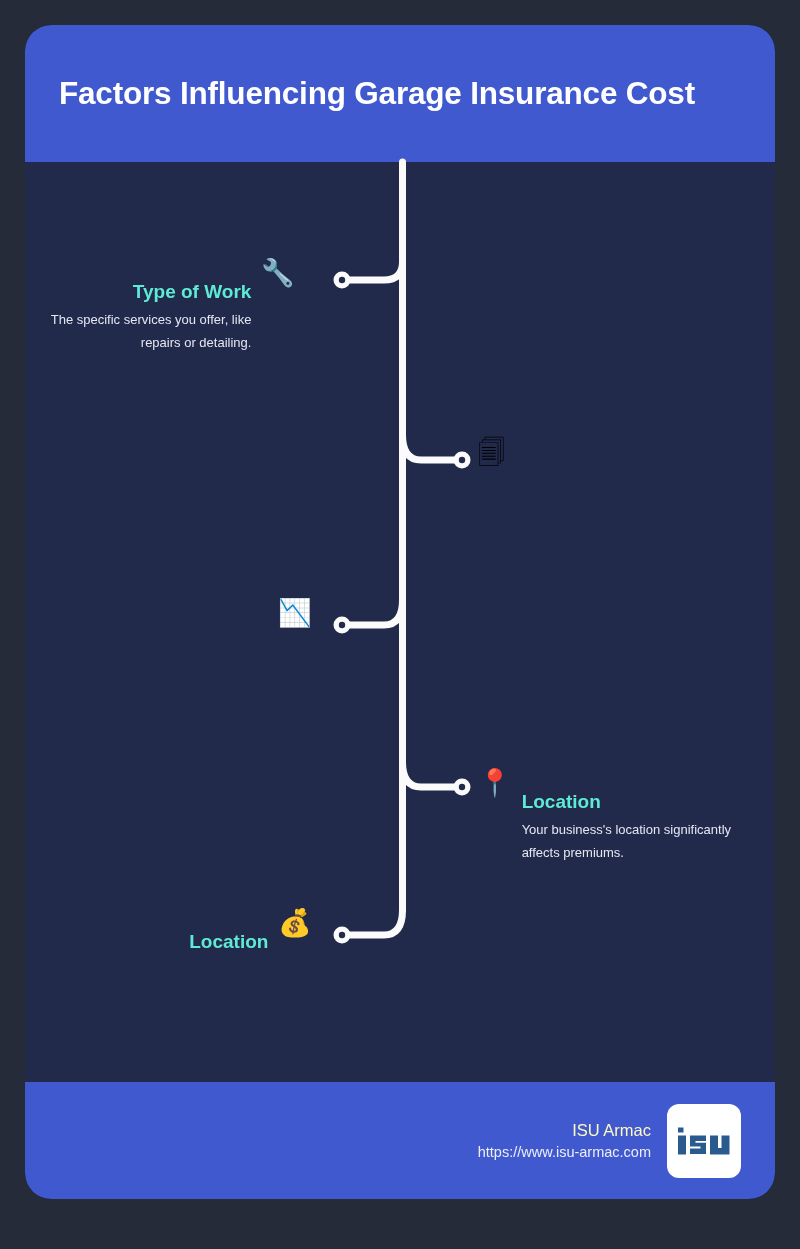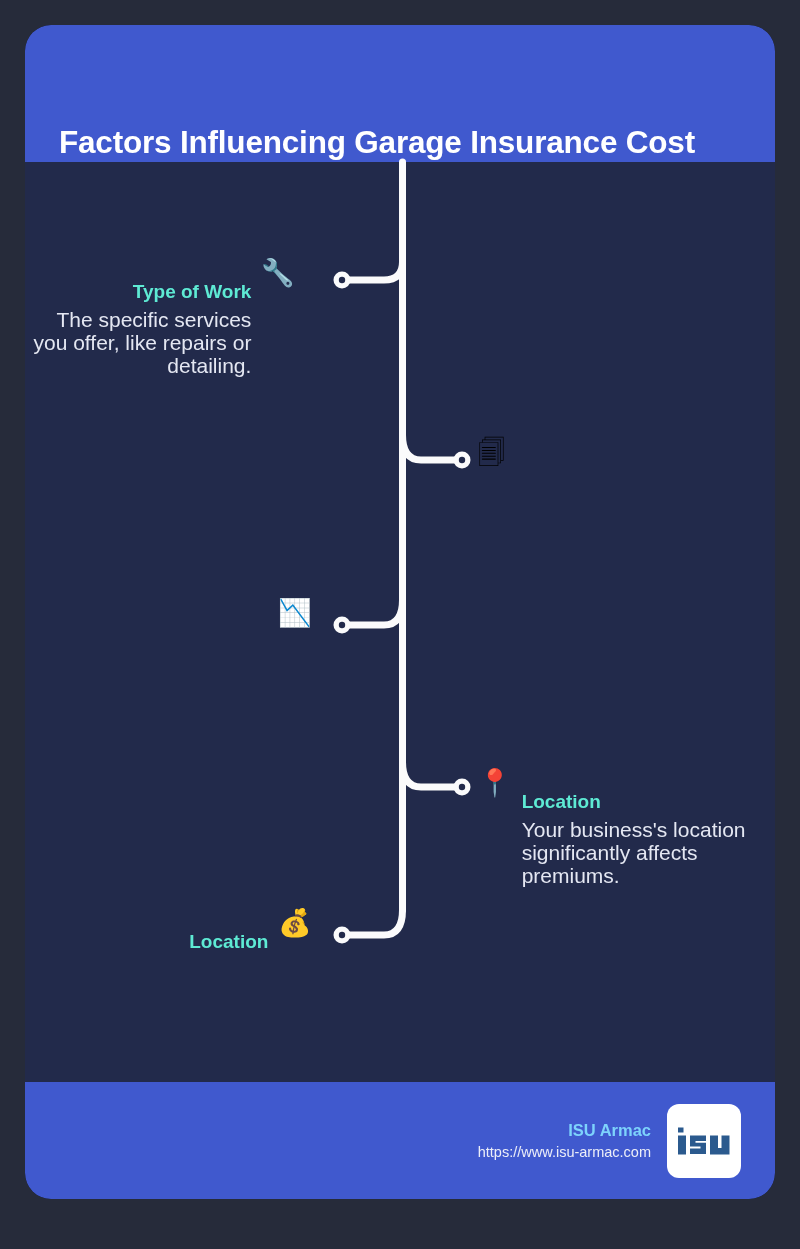--- a/index.html
+++ b/index.html
@@ -36,21 +36,21 @@
   
   .header {
     position: absolute;
     left: 0;
     top: 0;
     width: 750px;
     height: 137px;
     background: #4059ce;
     border-radius: 26px 26px 0 0;
     display: flex;
-    align-items: flex-end;
+    align-items: center;
     box-sizing: border-box;
     padding: 0 34px;
   }
   .header-title {
     color: #ffffff;
     font-size: 31.5px;
     font-weight: bold;
     letter-spacing: -0.2px;
     line-height: 1.2;
   }
@@ -68,23 +68,23 @@
     align-items: center;
     justify-content: flex-end;
     box-sizing: border-box;
     padding: 0 34px;
   }
   .footer-text {
     text-align: right;
     margin-right: 16px;
   }
   .footer-brand {
-    color: #7dd3fc;
+    color: #fef9c3;
     font-size: 16.5px;
-    font-weight: bold;
+    font-weight: normal;
     line-height: 22px;
   }
   .footer-url {
     color: #eceef8;
     font-size: 14.5px;
     line-height: 22px;
     padding-left: 36px;
   }
   .footer-logo {
     width: 74px;
@@ -138,21 +138,21 @@
     color: #5eead4;
     font-size: 19px;
     font-weight: bold;
     line-height: 28px;
     white-space: nowrap;
     margin-top: 20px;
   }
   .node-left .node-title { text-align: right; }
   .node-desc {
     color: #e4e7f2;
-    font-size: 21px;
+    font-size: 13px;
     line-height: 23px;
     margin-top: 2px;
   }
 
   
   #node-0 { left: 20px;  top: 258px; width: 275px; }
   #node-1 { left: 478px; top: 438px; width: 292px; }
   #node-2 { left: 20px;  top: 598px; width: 292px; }
   #node-3 { left: 478px; top: 768px; width: 292px; }
   #node-4 { left: 20px;  top: 908px; width: 292px; }

